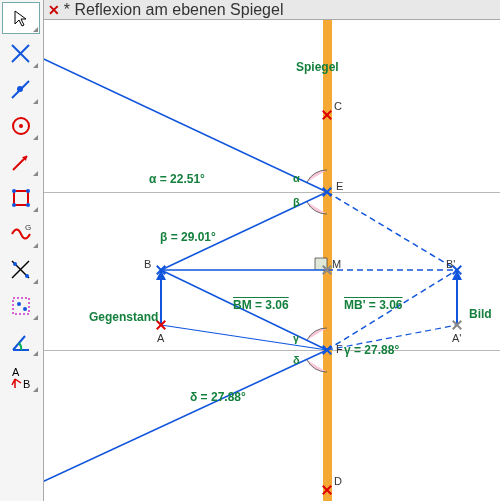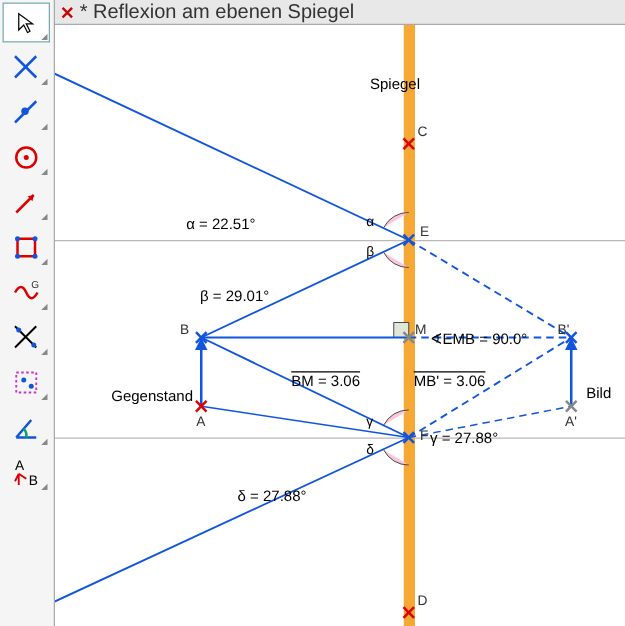--- a/index.html
+++ b/index.html
@@ -7,21 +7,21 @@
 .titlebar { position: absolute; top: 0; left: 44px; right: 0; height: 20px; background: #e8e8e8; border-bottom: 1px solid #aaa; display: flex; align-items: center; padding-left: 4px; gap: 4px; }
 .titlebar .x-icon { color: #c00; font-weight: bold; font-size: 14px; }
 .titlebar .title { color: #333; font-size: 16px; }
 .toolbar { position: absolute; top: 0; left: 0; width: 44px; height: 501px; background: #f5f5f5; border-right: 1px solid #aaa; display: flex; flex-direction: column; }
 .tool { width: 38px; height: 32px; margin: 2px; border: 1px solid transparent; display: flex; align-items: center; justify-content: center; position: relative; }
 .tool.selected { border: 1px solid #7aa; background: #fff; }
 .tool .corner { position: absolute; bottom: 1px; right: 1px; width: 0; height: 0; border-left: 5px solid transparent; border-bottom: 5px solid #888; }
 .canvas { position: absolute; top: 20px; left: 44px; right: 0; bottom: 0; background: #fff; overflow: hidden; }
 .mirror { position: absolute; top: 0; bottom: 0; left: 279px; width: 9px; background: #f6a834; }
 .axis-h { position: absolute; left: 0; right: 0; height: 1px; background: #b8b8b8; }
-.label { position: absolute; font-size: 12px; color: #000000; white-space: nowrap; }
+.label { position: absolute; font-size: 12px; color: #15803d; white-space: nowrap; font-weight: bold; }
 .label.greek { font-size: 11px; }
 .pt-x { position: absolute; width: 10px; height: 10px; transform: translate(-5px,-5px); }
 .pt-x::before, .pt-x::after { content: ''; position: absolute; top: 4px; left: -1px; width: 12px; height: 2px; }
 .pt-x.red::before, .pt-x.red::after { background: #d00; }
 .pt-x.blue::before, .pt-x.blue::after { background: #15d; }
 .pt-x.gray::before, .pt-x.gray::after { background: #888; }
 .pt-x::before { transform: rotate(45deg); }
 .pt-x::after { transform: rotate(-45deg); }
 .pt-name { position: absolute; font-size: 11px; color: #333; }
 svg.geom { position: absolute; top: 0; left: 0; width: 100%; height: 100%; pointer-events: none; }
@@ -174,20 +174,19 @@
   <div class="pt-name" style="left:408px;top:312px">A'</div>
   <div class="pt-name" style="left:402px;top:238px">B'</div>
 
   <div class="label" style="left:252px;top:40px">Spiegel</div>
   <div class="label" style="left:45px;top:290px">Gegenstand</div>
   <div class="label" style="left:425px;top:287px">Bild</div>
   <div class="label" style="left:105px;top:152px">α = 22.51°</div>
   <div class="label" style="left:116px;top:210px">β = 29.01°</div>
   <div class="label" style="left:300px;top:323px">γ = 27.88°</div>
   <div class="label" style="left:146px;top:370px">δ = 27.88°</div>
-  <div class="label" style="left:300px;top:244px">∢EMB = 90.0°</div>
   <div class="label" style="left:189px;top:278px;text-decoration:overline">BM = 3.06</div>
-  <div class="label" style="left:287px;top:278px;text-decoration:overline">MB' = 3.06</div>
+  <div class="label" style="left:300px;top:278px;text-decoration:overline">MB' = 3.06</div>
   <div class="label greek" style="left:249px;top:152px">α</div>
   <div class="label greek" style="left:249px;top:176px">β</div>
   <div class="label greek" style="left:249px;top:312px">γ</div>
   <div class="label greek" style="left:249px;top:334px">δ</div>
 </div>
 
 </body></html>

